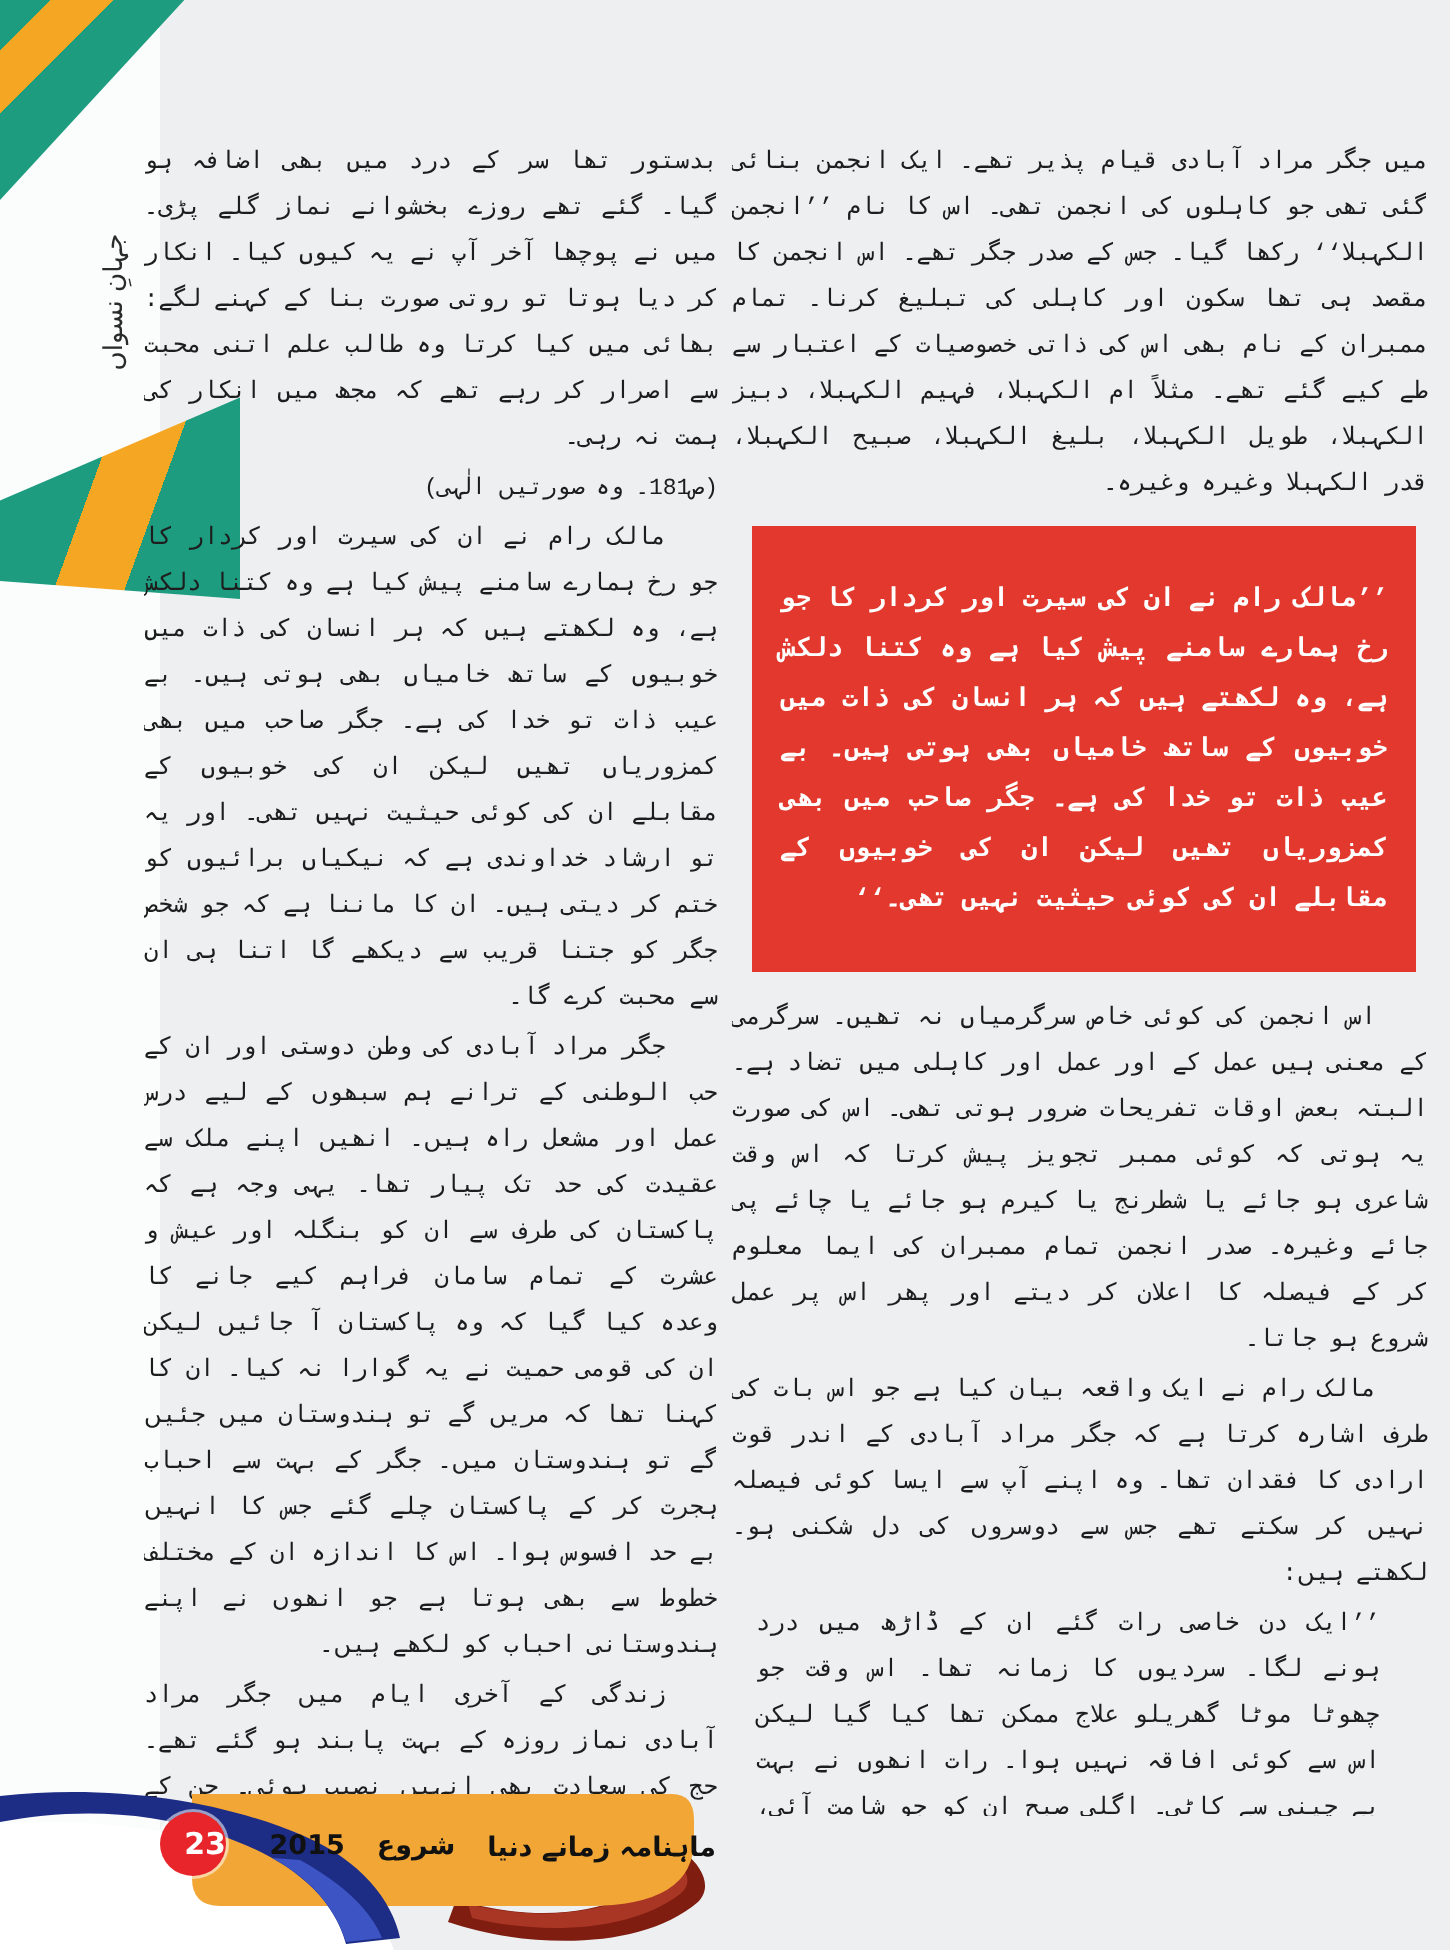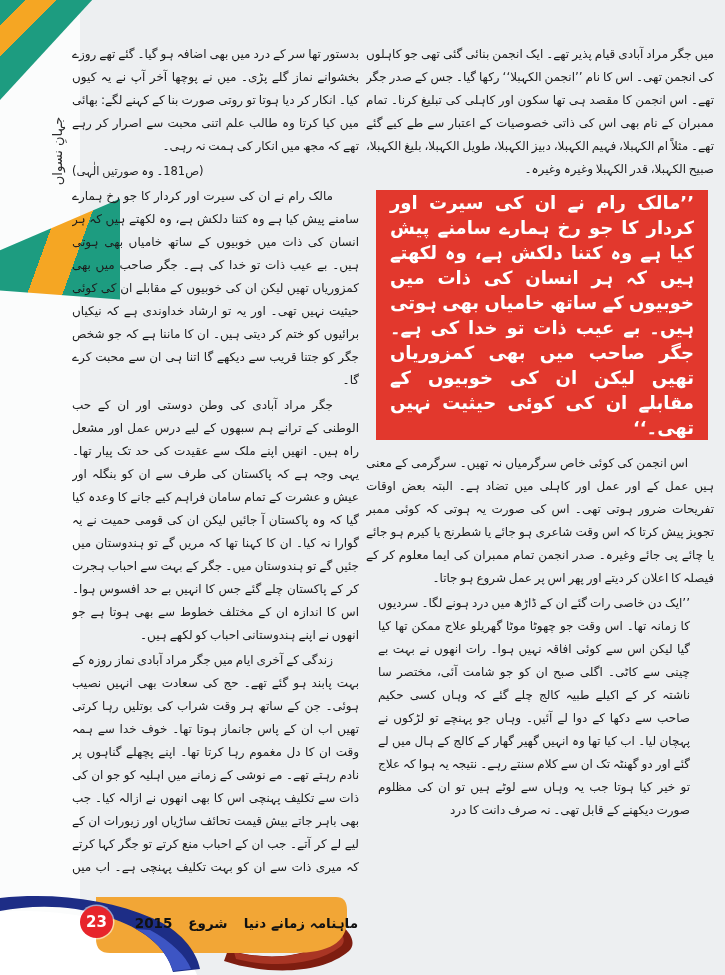--- a/index.html
+++ b/index.html
@@ -10,35 +10,35 @@
   .ribbon-top{position:absolute;left:0;top:0;width:95px;height:100px;
     background:linear-gradient(135deg,#1d9c80 0 13%,#f5a623 13% 29%,#1d9c80 29% 54%,
       #eef1f2 54% 58%,#27a183 58% 72%,#d5dadd 72% 79%,rgba(0,0,0,0) 79%);
     -webkit-clip-path:polygon(0 0,97% 0,0 100%);clip-path:polygon(0 0,97% 0,0 100%);}
   .ribbon-mid{position:absolute;left:0;top:192px;width:120px;height:112px;
     background:linear-gradient(110deg,#d6dadd 0 9%,#1d9c80 9% 40%,#f5a623 40% 62%,#1d9c80 62% 100%);
     -webkit-clip-path:polygon(0 52%,100% 6%,100% 96%,0 88%);clip-path:polygon(0 52%,100% 6%,100% 96%,0 88%);}
   .vlabel{position:absolute;left:-4px;top:142px;width:124px;height:18px;line-height:18px;
     transform:rotate(-90deg);text-align:center;font-size:13px;color:#2a2a2a;direction:rtl;}
   
-  .col{position:absolute;top:43px;height:838px;overflow:hidden;direction:rtl;
-    text-align:justify;font-size:12px;line-height:23px;word-spacing:-1px;}
+  .col{position:absolute;top:70px;height:838px;overflow:hidden;direction:rtl;
+    text-align:justify;font-size:12px;line-height:23px;word-spacing:-1px;font-family:Liberation Mono, monospace;}
   .col-left{left:72px;width:287px;}
   .col-right{left:366px;width:348px;}
   .col p{margin:0 0 2px 0;}
   .col p.ind{text-indent:26px;}
-  .ref{text-align:left;font-size:11.5px;margin:2px 0 8px 0;}
+  .ref{text-align:right;font-size:11.5px;margin:2px 0 8px 0;}
   .pull-quote{margin:9px 6px 12px 10px;background:#e2382d;color:#ffffff;font-weight:bold;
-    font-size:18px;line-height:25px;padding:0 14px;text-align:justify;}
+    font-size:13px;line-height:25px;padding:24px 14px;text-align:justify;}
   .excerpt{padding:0 24px 0 12px;margin:0;}
   
   .footer-art{position:absolute;left:0;top:890px;width:400px;height:85px;}
   .page-badge{position:absolute;left:80px;top:906px;width:33px;height:32px;border-radius:50%;
     background:#e7252b;color:#fff;font-weight:bold;font-size:15px;line-height:32px;
-    text-align:center;box-shadow:0 0 0 1.5px rgba(255,255,255,.55);}
+    text-align:right;box-shadow:0 0 0 1.5px rgba(255,255,255,.55);}
   .footer-text{position:absolute;left:118px;top:909px;width:240px;height:28px;direction:rtl;
     display:flex;align-items:center;justify-content:flex-start;gap:16px;
     font-weight:bold;font-size:13.5px;color:#111;}
 </style>
 </head>
 <body>
 
 <div class="page">
 
   <div class="margin-strip"></div>
@@ -52,20 +52,21 @@
     <p class="ind">مالک رام نے ان کی سیرت اور کردار کا جو رخ ہمارے سامنے پیش کیا ہے وہ کتنا دلکش ہے، وہ لکھتے ہیں کہ ہر انسان کی ذات میں خوبیوں کے ساتھ خامیاں بھی ہوتی ہیں۔ بے عیب ذات تو خدا کی ہے۔ جگر صاحب میں بھی کمزوریاں تھیں لیکن ان کی خوبیوں کے مقابلے ان کی کوئی حیثیت نہیں تھی۔ اور یہ تو ارشاد خداوندی ہے کہ نیکیاں برائیوں کو ختم کر دیتی ہیں۔ ان کا ماننا ہے کہ جو شخص جگر کو جتنا قریب سے دیکھے گا اتنا ہی ان سے محبت کرے گا۔</p>
     <p class="ind">جگر مراد آبادی کی وطن دوستی اور ان کے حب الوطنی کے ترانے ہم سبھوں کے لیے درس عمل اور مشعل راہ ہیں۔ انھیں اپنے ملک سے عقیدت کی حد تک پیار تھا۔ یہی وجہ ہے کہ پاکستان کی طرف سے ان کو بنگلہ اور عیش و عشرت کے تمام سامان فراہم کیے جانے کا وعدہ کیا گیا کہ وہ پاکستان آ جائیں لیکن ان کی قومی حمیت نے یہ گوارا نہ کیا۔ ان کا کہنا تھا کہ مریں گے تو ہندوستان میں جئیں گے تو ہندوستان میں۔ جگر کے بہت سے احباب ہجرت کر کے پاکستان چلے گئے جس کا انہیں بے حد افسوس ہوا۔ اس کا اندازہ ان کے مختلف خطوط سے بھی ہوتا ہے جو انھوں نے اپنے ہندوستانی احباب کو لکھے ہیں۔</p>
     <p class="ind">زندگی کے آخری ایام میں جگر مراد آبادی نماز روزہ کے بہت پابند ہو گئے تھے۔ حج کی سعادت بھی انہیں نصیب ہوئی۔ جن کے ساتھ ہر وقت شراب کی بوتلیں رہا کرتی تھیں اب ان کے پاس جانماز ہوتا تھا۔ خوف خدا سے ہمہ وقت ان کا دل مغموم رہا کرتا تھا۔ اپنے پچھلے گناہوں پر نادم رہتے تھے۔ مے نوشی کے زمانے میں اہلیہ کو جو ان کی ذات سے تکلیف پہنچی اس کا بھی انھوں نے ازالہ کیا۔ جب بھی باہر جاتے بیش قیمت تحائف ساڑیاں اور زیورات ان کے لیے لے کر آتے۔ جب ان کے احباب منع کرتے تو جگر کہا کرتے کہ میری ذات سے ان کو بہت تکلیف پہنچی ہے۔ اب میں چاہتا ہوں کہ کچھ اپنے گناہوں کا ازالہ کر سکوں۔</p>
 
   </div>
 
   <div class="col col-right">
     <p>میں جگر مراد آبادی قیام پذیر تھے۔ ایک انجمن بنائی گئی تھی جو کاہلوں کی انجمن تھی۔ اس کا نام ’’انجمن الکہبلا‘‘ رکھا گیا۔ جس کے صدر جگر تھے۔ اس انجمن کا مقصد ہی تھا سکون اور کاہلی کی تبلیغ کرنا۔ تمام ممبران کے نام بھی اس کی ذاتی خصوصیات کے اعتبار سے طے کیے گئے تھے۔ مثلاً ام الکہبلا، فہیم الکہبلا، دبیز الکہبلا، طویل الکہبلا، بلیغ الکہبلا، صبیح الکہبلا، قدر الکہبلا وغیرہ وغیرہ۔</p>
     <div class="pull-quote">’’مالک رام نے ان کی سیرت اور کردار کا جو رخ ہمارے سامنے پیش کیا ہے وہ کتنا دلکش ہے، وہ لکھتے ہیں کہ ہر انسان کی ذات میں خوبیوں کے ساتھ خامیاں بھی ہوتی ہیں۔ بے عیب ذات تو خدا کی ہے۔ جگر صاحب میں بھی کمزوریاں تھیں لیکن ان کی خوبیوں کے مقابلے ان کی کوئی حیثیت نہیں تھی۔‘‘</div>
     <p class="ind">اس انجمن کی کوئی خاص سرگرمیاں نہ تھیں۔ سرگرمی کے معنی ہیں عمل کے اور عمل اور کاہلی میں تضاد ہے۔ البتہ بعض اوقات تفریحات ضرور ہوتی تھی۔ اس کی صورت یہ ہوتی کہ کوئی ممبر تجویز پیش کرتا کہ اس وقت شاعری ہو جائے یا شطرنج یا کیرم ہو جائے یا چائے پی جائے وغیرہ۔ صدر انجمن تمام ممبران کی ایما معلوم کر کے فیصلہ کا اعلان کر دیتے اور پھر اس پر عمل شروع ہو جاتا۔</p>
+    <p class="ind">مالک رام نے ایک واقعہ بیان کیا ہے جو اس بات کی طرف اشارہ کرتا ہے کہ جگر مراد آبادی کے اندر قوت ارادی کا فقدان تھا۔ وہ اپنے آپ سے ایسا کوئی فیصلہ نہیں کر سکتے تھے جس سے دوسروں کی دل شکنی ہو۔ لکھتے ہیں:</p>
     <p class="excerpt">’’ایک دن خاصی رات گئے ان کے ڈاڑھ میں درد ہونے لگا۔ سردیوں کا زمانہ تھا۔ اس وقت جو چھوٹا موٹا گھریلو علاج ممکن تھا کیا گیا لیکن اس سے کوئی افاقہ نہیں ہوا۔ رات انھوں نے بہت بے چینی سے کاٹی۔ اگلی صبح ان کو جو شامت آئی، مختصر سا ناشتہ کر کے اکیلے طبیہ کالج چلے گئے کہ وہاں کسی حکیم صاحب سے دکھا کے دوا لے آئیں۔ وہاں جو پہنچے تو لڑکوں نے پہچان لیا۔ اب کیا تھا وہ انہیں گھیر گھار کے کالج کے ہال میں لے گئے اور دو گھنٹہ تک ان سے کلام سنتے رہے۔ نتیجہ یہ ہوا کہ علاج تو خیر کیا ہوتا جب یہ وہاں سے لوٹے ہیں تو ان کی مظلوم صورت دیکھنے کے قابل تھی۔ نہ صرف دانت کا درد</p>
   </div>
 
   <svg class="footer-art" viewBox="0 0 400 85" xmlns="http://www.w3.org/2000/svg">
     <path d="M0,22 C55,18 105,28 148,44 C176,55 192,70 197,85 L0,85 Z" fill="#ffffff"></path>
     <path d="M228,60 C278,74 320,65 342,36 C352,44 356,54 349,61 C320,86 262,84 224,71 Z" fill="#7e1d10"></path>
     <path d="M234,62 C280,73 318,64 340,42 C345,48 345,53 340,57 C314,77 268,77 236,69 Z" fill="#a93524"></path>
     <path d="M96,7 L336,7 Q347,7 347,20 L347,30 Q347,63 294,63 L110,63 Q96,63 96,49 Z" fill="#f2a636"></path>
     <path d="M0,8 C55,2 110,10 152,28 C180,40 196,60 200,79 L173,82 C166,56 142,38 108,27 C70,14 32,15 0,21 Z" fill="#1d2d86"></path>
     <path d="M150,40 C172,52 186,66 191,79 L173,81 C167,62 153,48 136,39 Z" fill="#3d55c4"></path>

